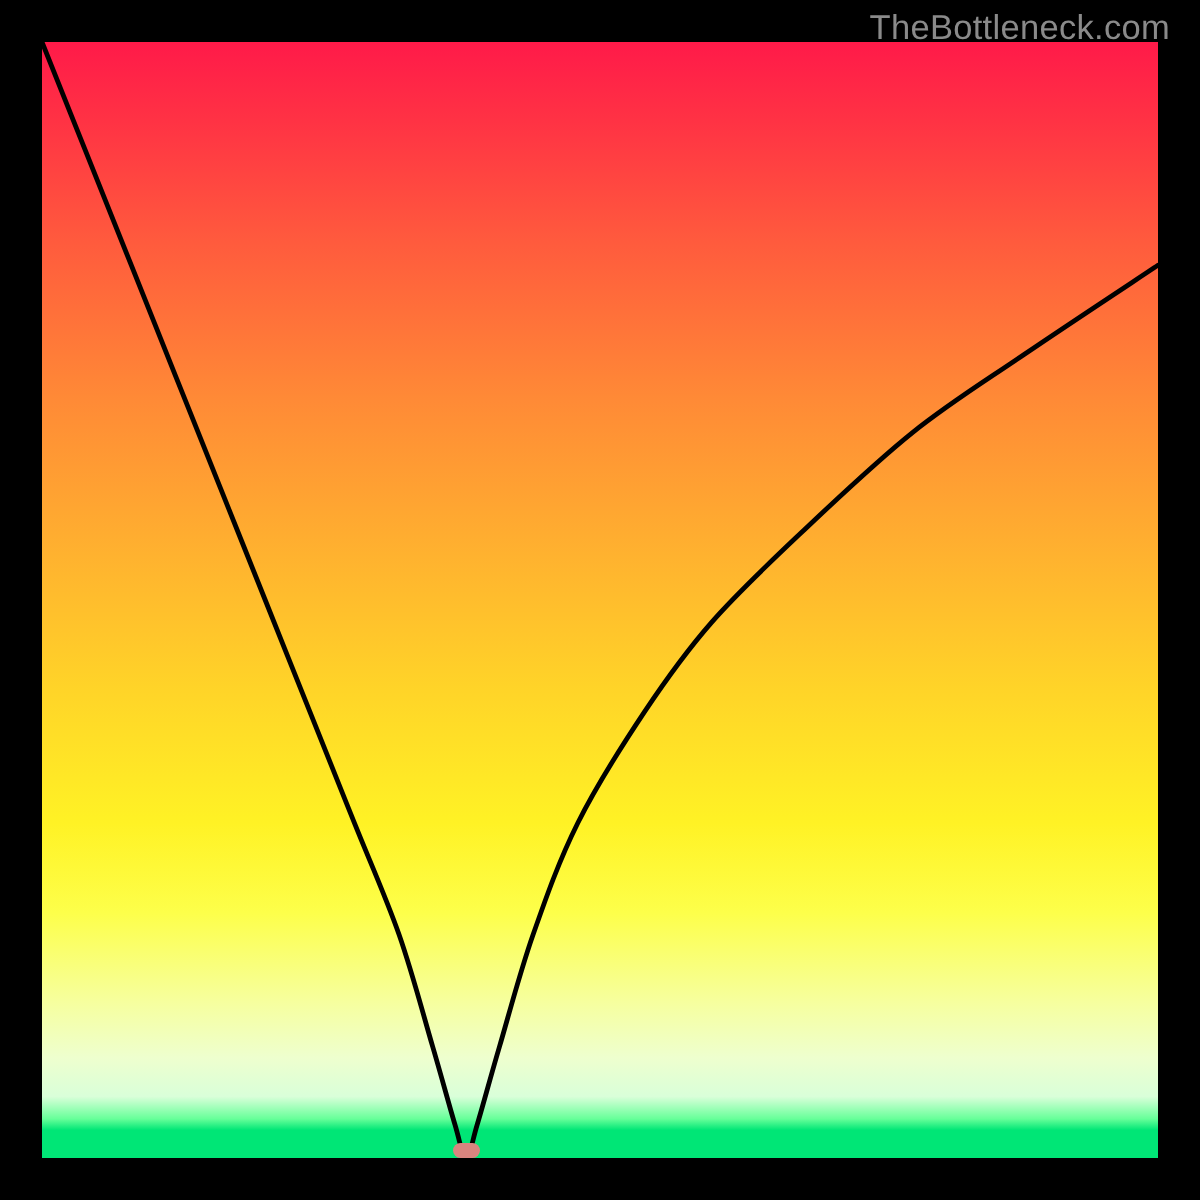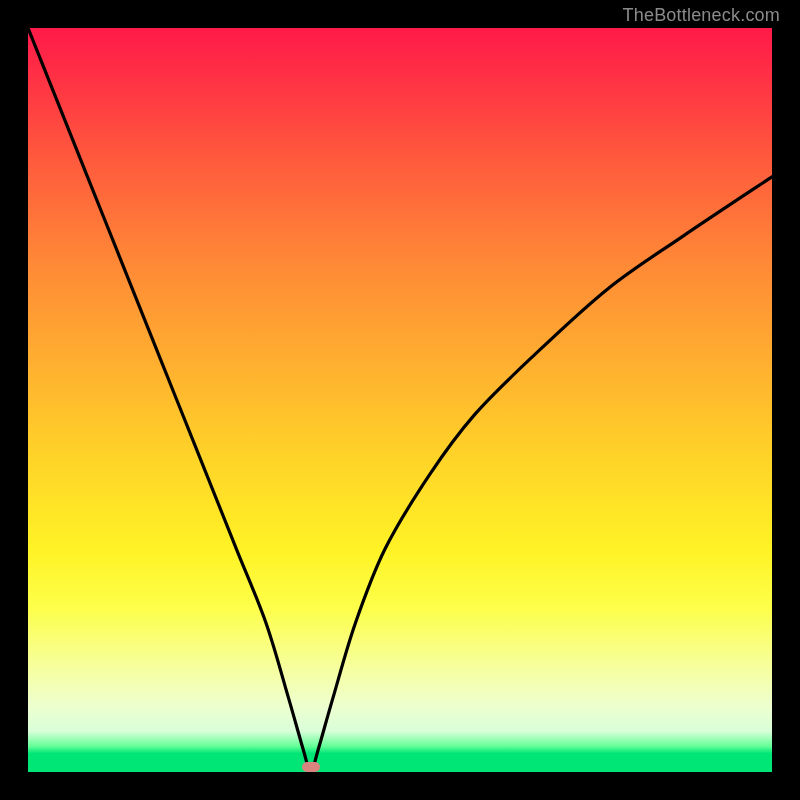--- a/index.html
+++ b/index.html
@@ -44,21 +44,21 @@
   .marker {
     position: absolute;
     background: #d9857f;
     bottom: 0;
   }
 
   .watermark {
     position: absolute;
     top: 5px; right: 20px;
     color: #8a8a8a;
-    font-size: 18px;
+    font-size: 23px;
     letter-spacing: 0.2px;
   }
 </style>
 </head>
 <body>
 
 <div class="frame">
   <div class="plot">
 
     <svg class="curve" viewBox="0 0 744 744" preserveAspectRatio="none">

